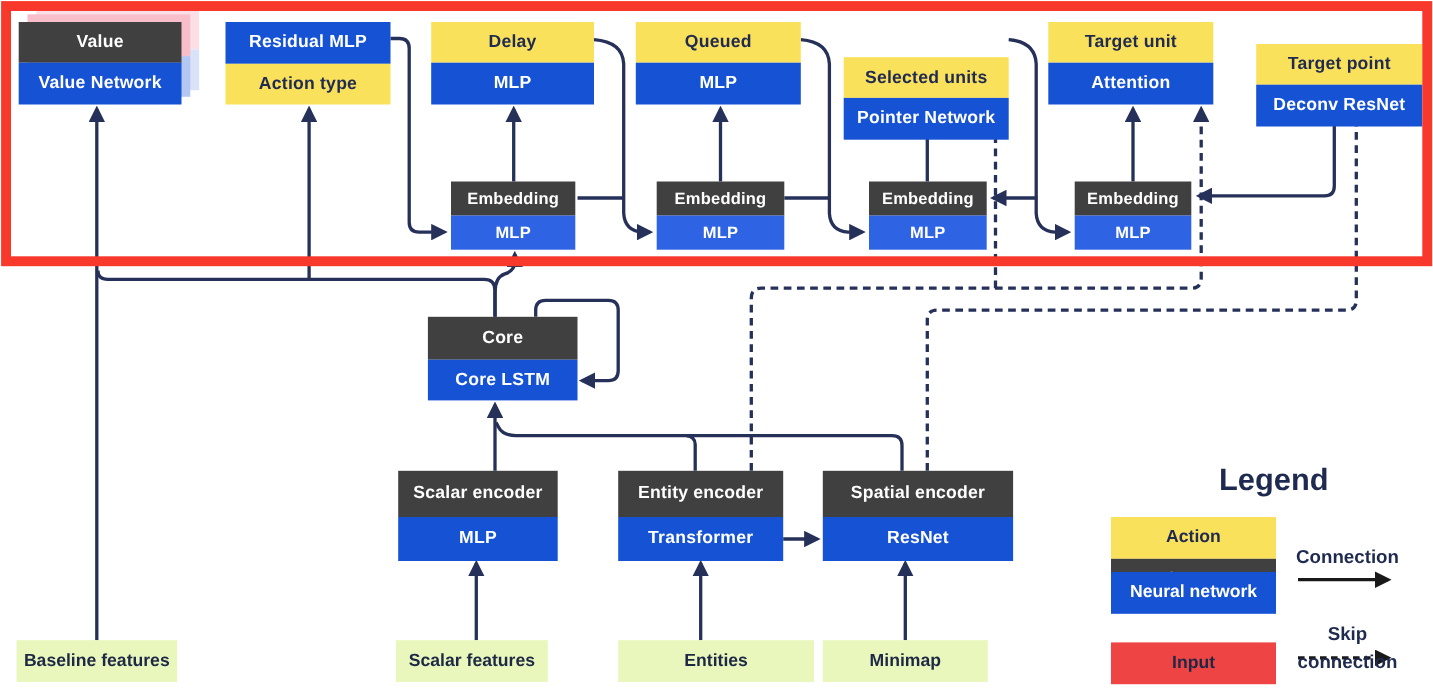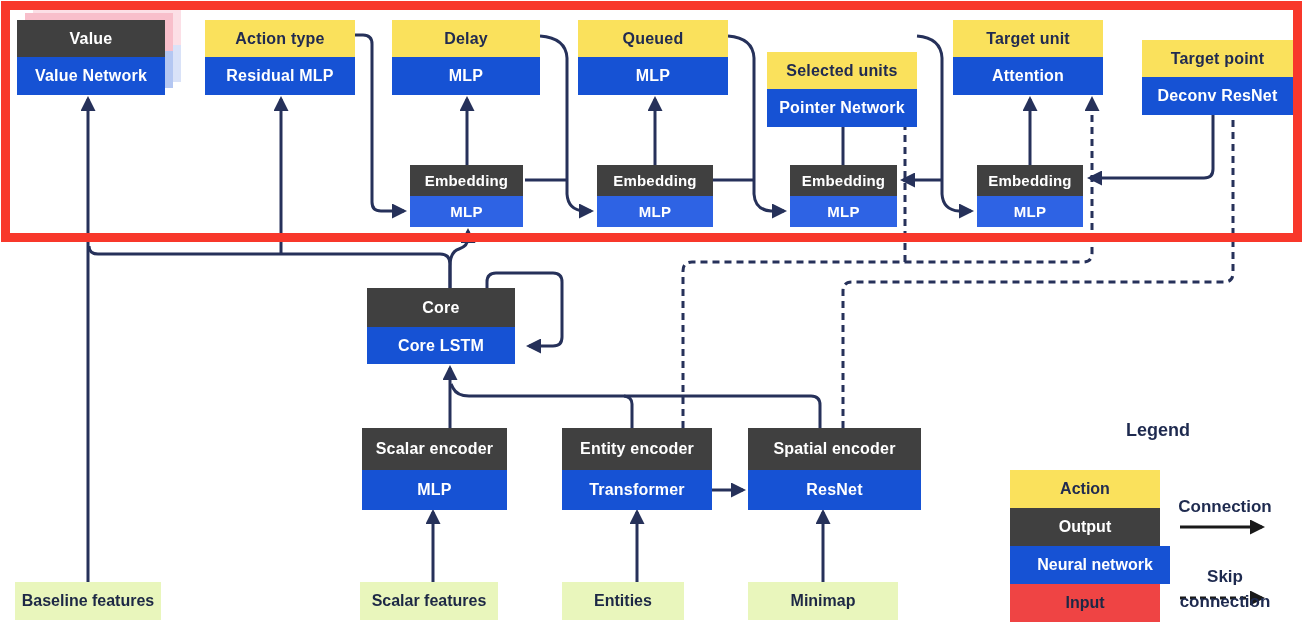--- a/index.html
+++ b/index.html
@@ -18,21 +18,21 @@
   .e-top{height:31px;font-size:15px;} .e-bot{height:31px;font-size:15px;}
   .c-top{height:39px;} .c-bot{height:37px;}
   .k-top{height:42px;} .k-bot{height:40px;}
   .input-box{position:absolute;z-index:20;height:38px;display:flex;align-items:center;
     justify-content:center;background:#e9f6bc;color:#1d2845;font-weight:700;font-size:16px;}
   .ghost{position:absolute;z-index:12;display:flex;flex-direction:column;}
   .ghost div{flex:1;}
   #red-frame{position:absolute;left:1px;top:1px;width:1301px;height:241px;
     box-sizing:border-box;border:9px solid #f8382b;z-index:30;pointer-events:none;}
   .legend-title{position:absolute;z-index:20;width:200px;text-align:center;
-    color:#1e2a4f;font-size:18px;font-weight:700;}
+    color:#1e2a4f;font-size:28px;font-weight:700;}
   .legend-row{position:absolute;z-index:20;width:150px;height:38px;display:flex;
     align-items:center;justify-content:center;font-size:16px;font-weight:600;}
   .legend-label{position:absolute;z-index:20;width:130px;text-align:center;
     color:#1e2a4f;font-size:17px;font-weight:600;line-height:25px;}
 </style>
 </head>
 <body>
 
 <div id="stage">
 
@@ -92,22 +92,22 @@
   <div class="ghost" style="left:25px;top:13px;width:148px;height:75px;">
     <div style="background:#f8bfcb;"></div>
     <div style="background:#b4c7f2;"></div>
   </div>
 
   <div class="node" style="left:17px;top:20px;width:148px;">
     <div class="part pink h-top">Value</div>
     <div class="part blue h-bot">Value Network</div>
   </div>
   <div class="node" style="left:205px;top:20px;width:150px;">
+    <div class="part blue h-bot">Residual MLP</div>
     <div class="part yellow h-top">Action type</div>
-    <div class="part blue h-bot">Residual MLP</div>
   </div>
   <div class="node" style="left:392px;top:20px;width:148px;">
     <div class="part yellow h-top">Delay</div>
     <div class="part blue h-bot">MLP</div>
   </div>
   <div class="node" style="left:578px;top:20px;width:150px;">
     <div class="part yellow h-top">Queued</div>
     <div class="part blue h-bot">MLP</div>
   </div>
   <div class="node" style="left:767px;top:20px;width:150px;margin-top:32px;">
@@ -133,45 +133,45 @@
   </div>
   <div class="node" style="left:790px;top:165px;width:107px;">
     <div class="part pink e-top">Embedding</div>
     <div class="part blue2 e-bot">MLP</div>
   </div>
   <div class="node" style="left:977px;top:165px;width:106px;">
     <div class="part pink e-top">Embedding</div>
     <div class="part blue2 e-bot">MLP</div>
   </div>
 
-  <div class="node" style="left:367px;top:288px;width:148px;">
+  <div class="node" style="left:389px;top:288px;width:136px;">
     <div class="part pink c-top">Core</div>
     <div class="part blue c-bot">Core LSTM</div>
   </div>
 
   <div class="node" style="left:362px;top:428px;width:145px;">
     <div class="part pink k-top">Scalar encoder</div>
     <div class="part blue k-bot">MLP</div>
   </div>
   <div class="node" style="left:562px;top:428px;width:150px;">
     <div class="part pink k-top">Entity encoder</div>
     <div class="part blue k-bot">Transformer</div>
   </div>
   <div class="node" style="left:748px;top:428px;width:173px;">
     <div class="part pink k-top">Spatial encoder</div>
     <div class="part blue k-bot">ResNet</div>
   </div>
 
   <div class="input-box" style="left:15px;top:582px;width:146px;">Baseline features</div>
   <div class="input-box" style="left:360px;top:582px;width:138px;">Scalar features</div>
-  <div class="input-box" style="left:562px;top:582px;width:122px;">Entities</div>
+  <div class="input-box" style="left:562px;top:582px;width:178px;">Entities</div>
   <div class="input-box" style="left:748px;top:582px;width:150px;">Minimap</div>
 
   <div class="legend-title" style="left:1058px;top:420px;">Legend</div>
   <div class="legend-row yellow" style="left:1010px;top:470px;">Action</div>
   <div class="legend-row pink" style="left:1010px;top:508px;">Output</div>
-  <div class="legend-row blue" style="left:1010px;top:546px;padding-left:10px;">Neural network</div>
+  <div class="legend-row blue" style="left:1010px;top:520px;">Neural network</div>
   <div class="legend-row green" style="left:1010px;top:584px;">Input</div>
   <div class="legend-label" style="left:1160px;top:494px;">Connection</div>
   <div class="legend-label" style="left:1160px;top:548px;margin-top:16px;">Skip connection</div>
 
   <div id="red-frame"></div>
 </div>
 
 </body></html>

